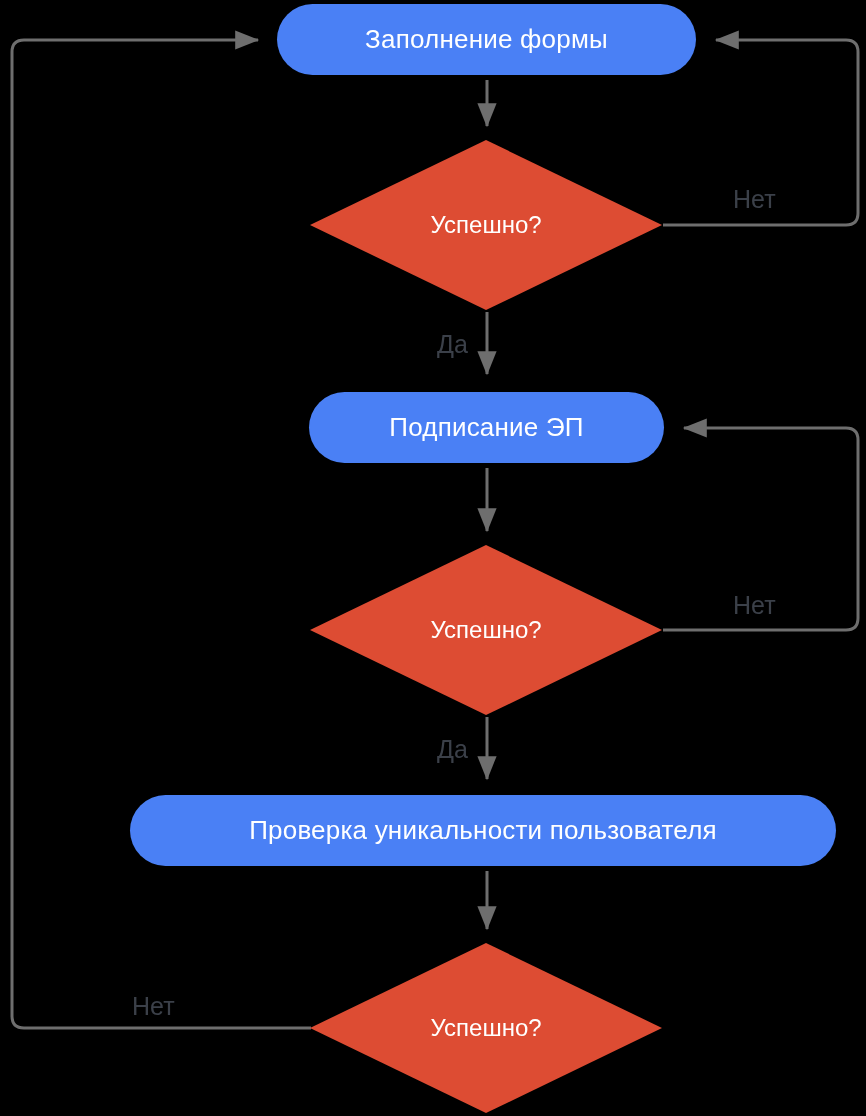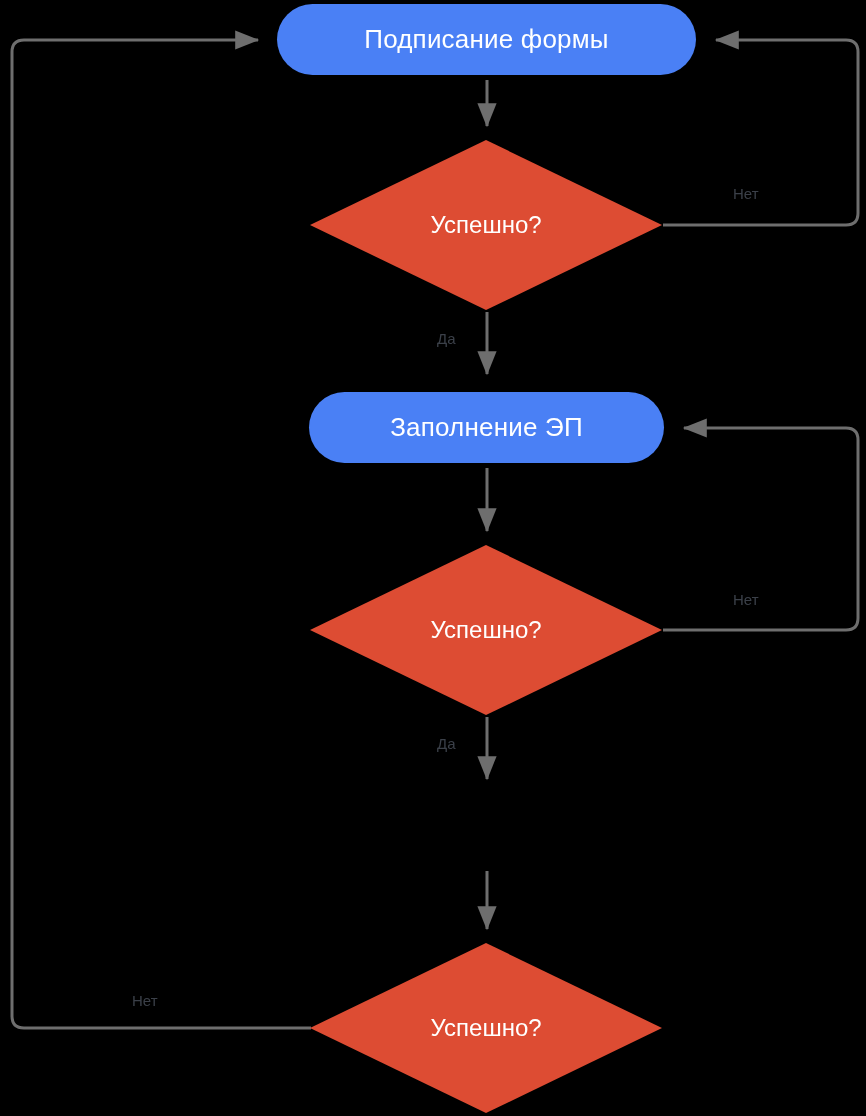--- a/index.html
+++ b/index.html
@@ -52,21 +52,21 @@
     width: 100%;
     height: 100%;
   }
   .node-decision .diamond-label {
     position: relative;
     z-index: 2;
   }
   .edge-label {
     position: absolute;
     color: #3b4049;
-    font-size: 15px;
+    font-size: 25px;
     white-space: nowrap;
   }
 </style>
 </head>
 <body>
 
 <div id="flowchart-canvas">
 
   <svg class="edges" viewBox="0 0 866 1116" xmlns="http://www.w3.org/2000/svg">
     <defs>
@@ -86,41 +86,44 @@
     <path d="M487,717 L487,779" fill="none" stroke="#6e6e6e" stroke-width="3" marker-end="url(#arrowhead)"></path>
 
     <path d="M663,630 L846,630 Q858,630 858,618 L858,440 Q858,428 846,428 L684,428" fill="none" stroke="#6e6e6e" stroke-width="3" marker-end="url(#arrowhead)"></path>
 
     <path d="M487,871 L487,929" fill="none" stroke="#6e6e6e" stroke-width="3" marker-end="url(#arrowhead)"></path>
 
     <path d="M311,1028 L24,1028 Q12,1028 12,1016 L12,52 Q12,40 24,40 L258,40" fill="none" stroke="#6e6e6e" stroke-width="3" marker-end="url(#arrowhead)"></path>
   </svg>
 
   <div class="node node-process" style="left:277px; top:4px; width:419px; height:71px;">
-    <span>Подписание формы</span>
+    <span>Заполнение формы</span>
   </div>
 
   <div class="node node-decision" style="left:310px; top:140px; width:352px; height:170px;">
     <svg class="diamond-shape" viewBox="0 0 352 170" preserveAspectRatio="none">
       <path d="M176,0 L352,85 L176,170 L0,85 Z" fill="#dd4c33"></path>
     </svg>
     <span class="diamond-label">Успешно?</span>
   </div>
 
   <div class="node node-process" style="left:309px; top:392px; width:355px; height:71px;">
-    <span>Заполнение ЭП</span>
+    <span>Подписание ЭП</span>
   </div>
 
   <div class="node node-decision" style="left:310px; top:545px; width:352px; height:170px;">
     <svg class="diamond-shape" viewBox="0 0 352 170" preserveAspectRatio="none">
       <path d="M176,0 L352,85 L176,170 L0,85 Z" fill="#dd4c33"></path>
     </svg>
     <span class="diamond-label">Успешно?</span>
   </div>
 
+  <div class="node node-process" style="left:130px; top:795px; width:706px; height:71px;">
+    <span>Проверка уникальности пользователя</span>
+  </div>
 
   <div class="node node-decision" style="left:310px; top:943px; width:352px; height:170px;">
     <svg class="diamond-shape" viewBox="0 0 352 170" preserveAspectRatio="none">
       <path d="M176,0 L352,85 L176,170 L0,85 Z" fill="#dd4c33"></path>
     </svg>
     <span class="diamond-label">Успешно?</span>
   </div>
 
   <div class="edge-label" style="left:733px; top:185px;">Нет</div>
   <div class="edge-label" style="left:437px; top:330px;">Да</div>

